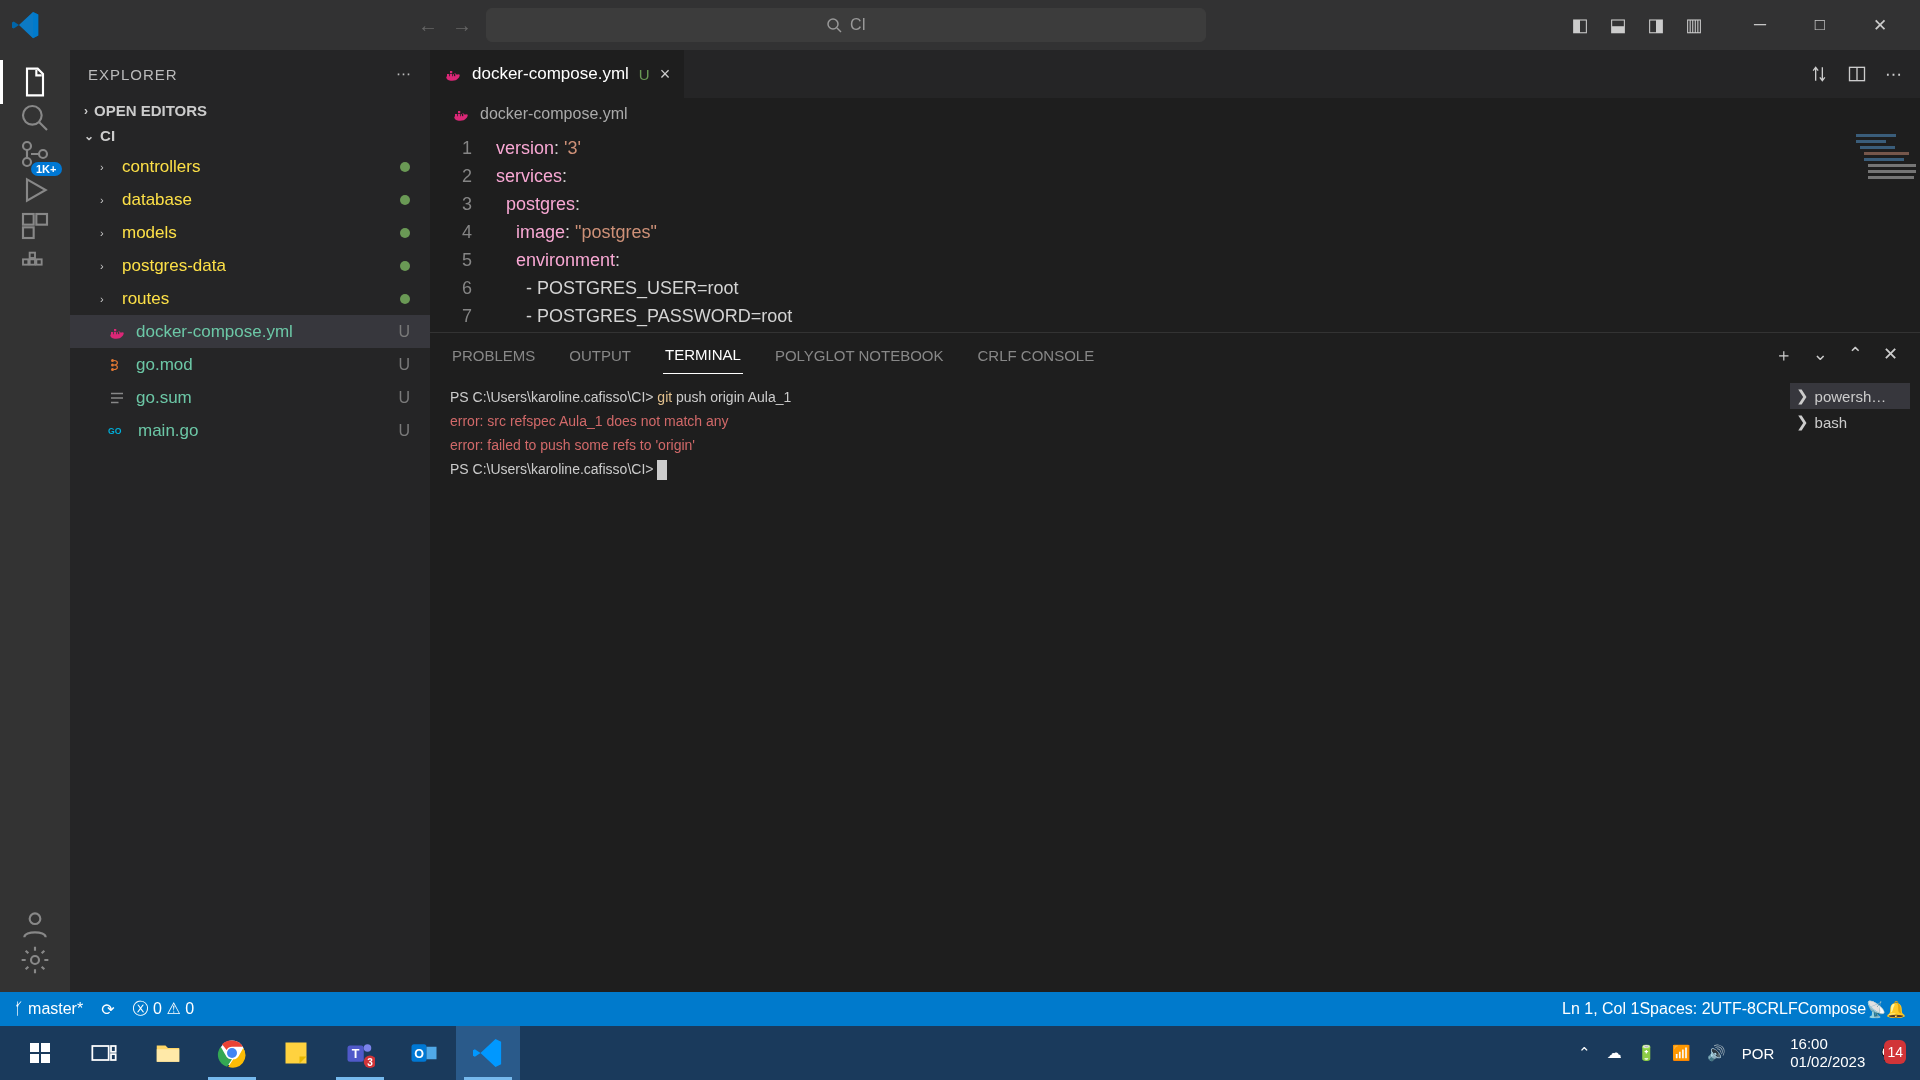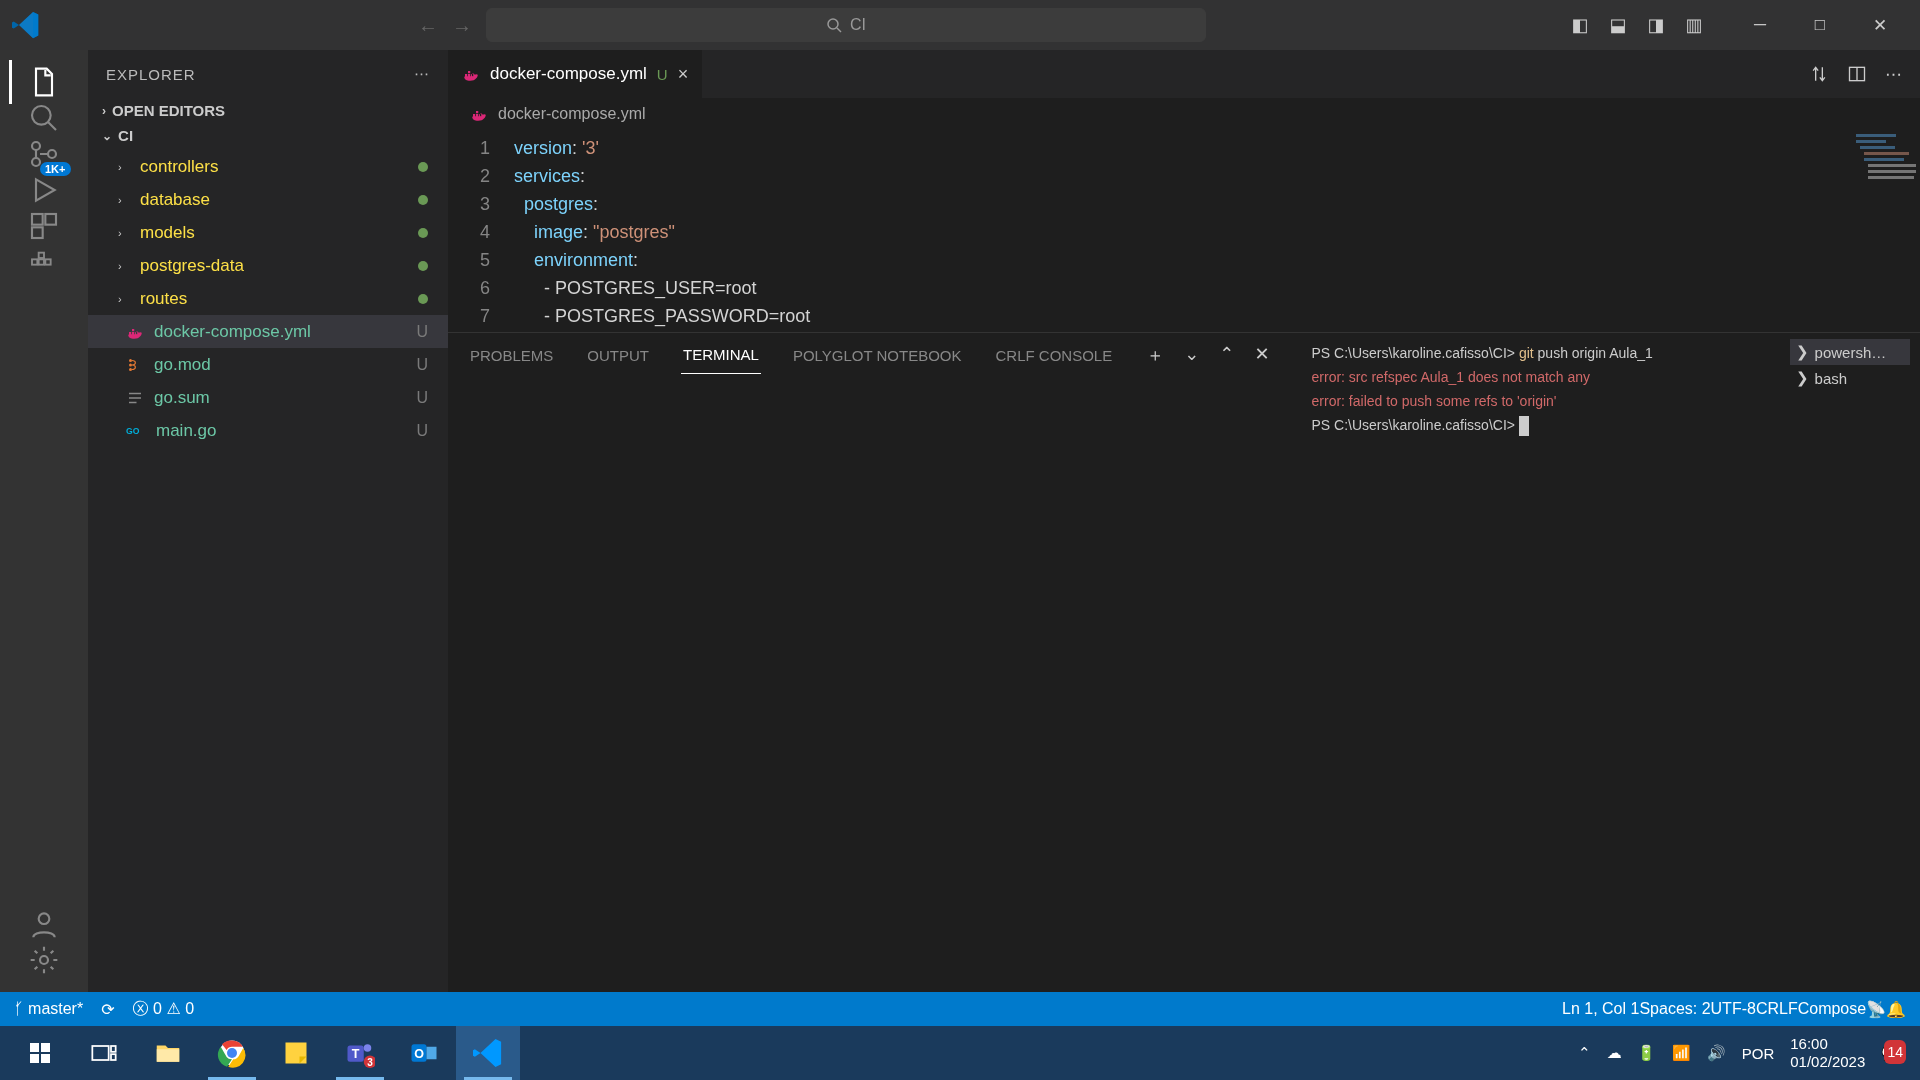--- a/index.html
+++ b/index.html
@@ -9,21 +9,21 @@
 .menu{display:flex;gap:2px}
 .menu span{padding:4px 12px;cursor:pointer;color:#ccc;font-size:17px}
 .tb-center{flex:1;display:flex;align-items:center;justify-content:center;gap:14px}
 .nav-arrow{color:#666;font-size:20px;cursor:pointer}
 .searchbox{width:720px;height:34px;background:#3c3c3c;border:1px solid #3c3c3c;border-radius:6px;display:flex;align-items:center;justify-content:center;color:#999;font-size:16px;gap:8px}
 .tb-right{display:flex;align-items:center;gap:14px;padding-right:10px}
 .tb-right .wicon{color:#ccc;font-size:18px;cursor:pointer;width:24px;text-align:center}
 .winctl{display:flex;margin-left:10px}
 .winctl div{width:60px;height:50px;display:flex;align-items:center;justify-content:center;color:#ccc;cursor:pointer}
 .main{display:flex;height:calc(100% - 50px - 34px - 54px)}
-.activitybar{width:88px;background:#333333;display:flex;flex-direction:column;align-items:center;padding-top:14px;}
+.activitybar{width:70px;background:#333333;display:flex;flex-direction:column;align-items:center;padding-top:14px;}
 .activitybar .ai{color:#888;cursor:pointer;position:relative;width:36px;height:36px;display:flex;align-items:center;justify-content:center}
 .activitybar .ai.active{color:#fff}
 .activitybar .ai.active::before{content:"";position:absolute;left:-17px;top:-4px;width:3px;height:44px;background:#fff}
 .badge{position:absolute;bottom:-4px;left:14px;background:#0078d4;color:#fff;font-size:11px;border-radius:10px;padding:1px 5px;font-weight:bold}
 .activitybar .spacer{flex:1}
 .sidebar{width:360px;background:#252526;display:flex;flex-direction:column}
 .sb-header{height:48px;display:flex;align-items:center;justify-content:space-between;padding:0 18px;color:#bbb;font-size:15px;letter-spacing:1px}
 .sb-title{padding:4px 14px;display:flex;align-items:center;gap:6px;font-weight:bold;color:#ccc;font-size:15px;cursor:pointer}
 .sb-title .chev{font-size:12px}
 .tree{padding:2px 0}
@@ -41,23 +41,23 @@
 .tab{background:#1e1e1e;display:flex;align-items:center;padding:0 14px;gap:10px;border-right:1px solid #252526;cursor:pointer}
 .tab .tname{color:#fff}
 .tab .tstat{color:#6a9955;font-size:15px}
 .tab .tclose{color:#ccc;font-size:18px;cursor:pointer}
 .tabs-right{margin-left:auto;display:flex;align-items:center;gap:18px;padding-right:18px;color:#ccc}
 .breadcrumb{height:32px;display:flex;align-items:center;padding-left:22px;gap:10px;color:#aaa;font-size:16px}
 .editor{flex:1;display:flex;font-family:Consolas,monospace;font-size:18px;overflow:hidden;position:relative}
 .gutter{width:60px;text-align:right;color:#858585;padding:4px 18px 0 0;line-height:28px}
 .code{flex:1;padding:4px 0 0 6px;line-height:28px;white-space:pre;color:#d4d4d4}
 .minimap{position:absolute;top:4px;right:4px;width:60px;height:60px;opacity:.5}
-.kw{color:#7dd3fc}
+.kw{color:#f9a8d4}
 .str{color:#ce9178}
-.panel{height:660px;background:#1e1e1e;border-top:1px solid #333;display:flex;}
+.panel{height:660px;background:#1e1e1e;border-top:1px solid #333;display:flex;flex-direction:column}
 .panel-tabs{height:44px;display:flex;align-items:center;padding:0 20px;gap:30px;color:#888;font-size:15px}
 .panel-tabs span{cursor:pointer;padding:10px 2px}
 .panel-tabs span.active{color:#fff;border-bottom:1px solid #fff}
 .panel-actions{margin-left:auto;display:flex;gap:16px;color:#ccc;font-size:18px}
 .terminal-body{flex:1;display:flex}
 .term-out{flex:1;padding:8px 20px;font-family:Consolas,monospace;font-size:14px;line-height:24px;white-space:pre;color:#ccc}
 .term-out .cmd{color:#e2c08d}
 .term-out .err{color:#d16969}
 .term-list{width:140px;padding:6px 10px;color:#ccc;font-size:15px}
 .term-list div{padding:4px 6px;cursor:pointer;display:flex;align-items:center;gap:6px}

